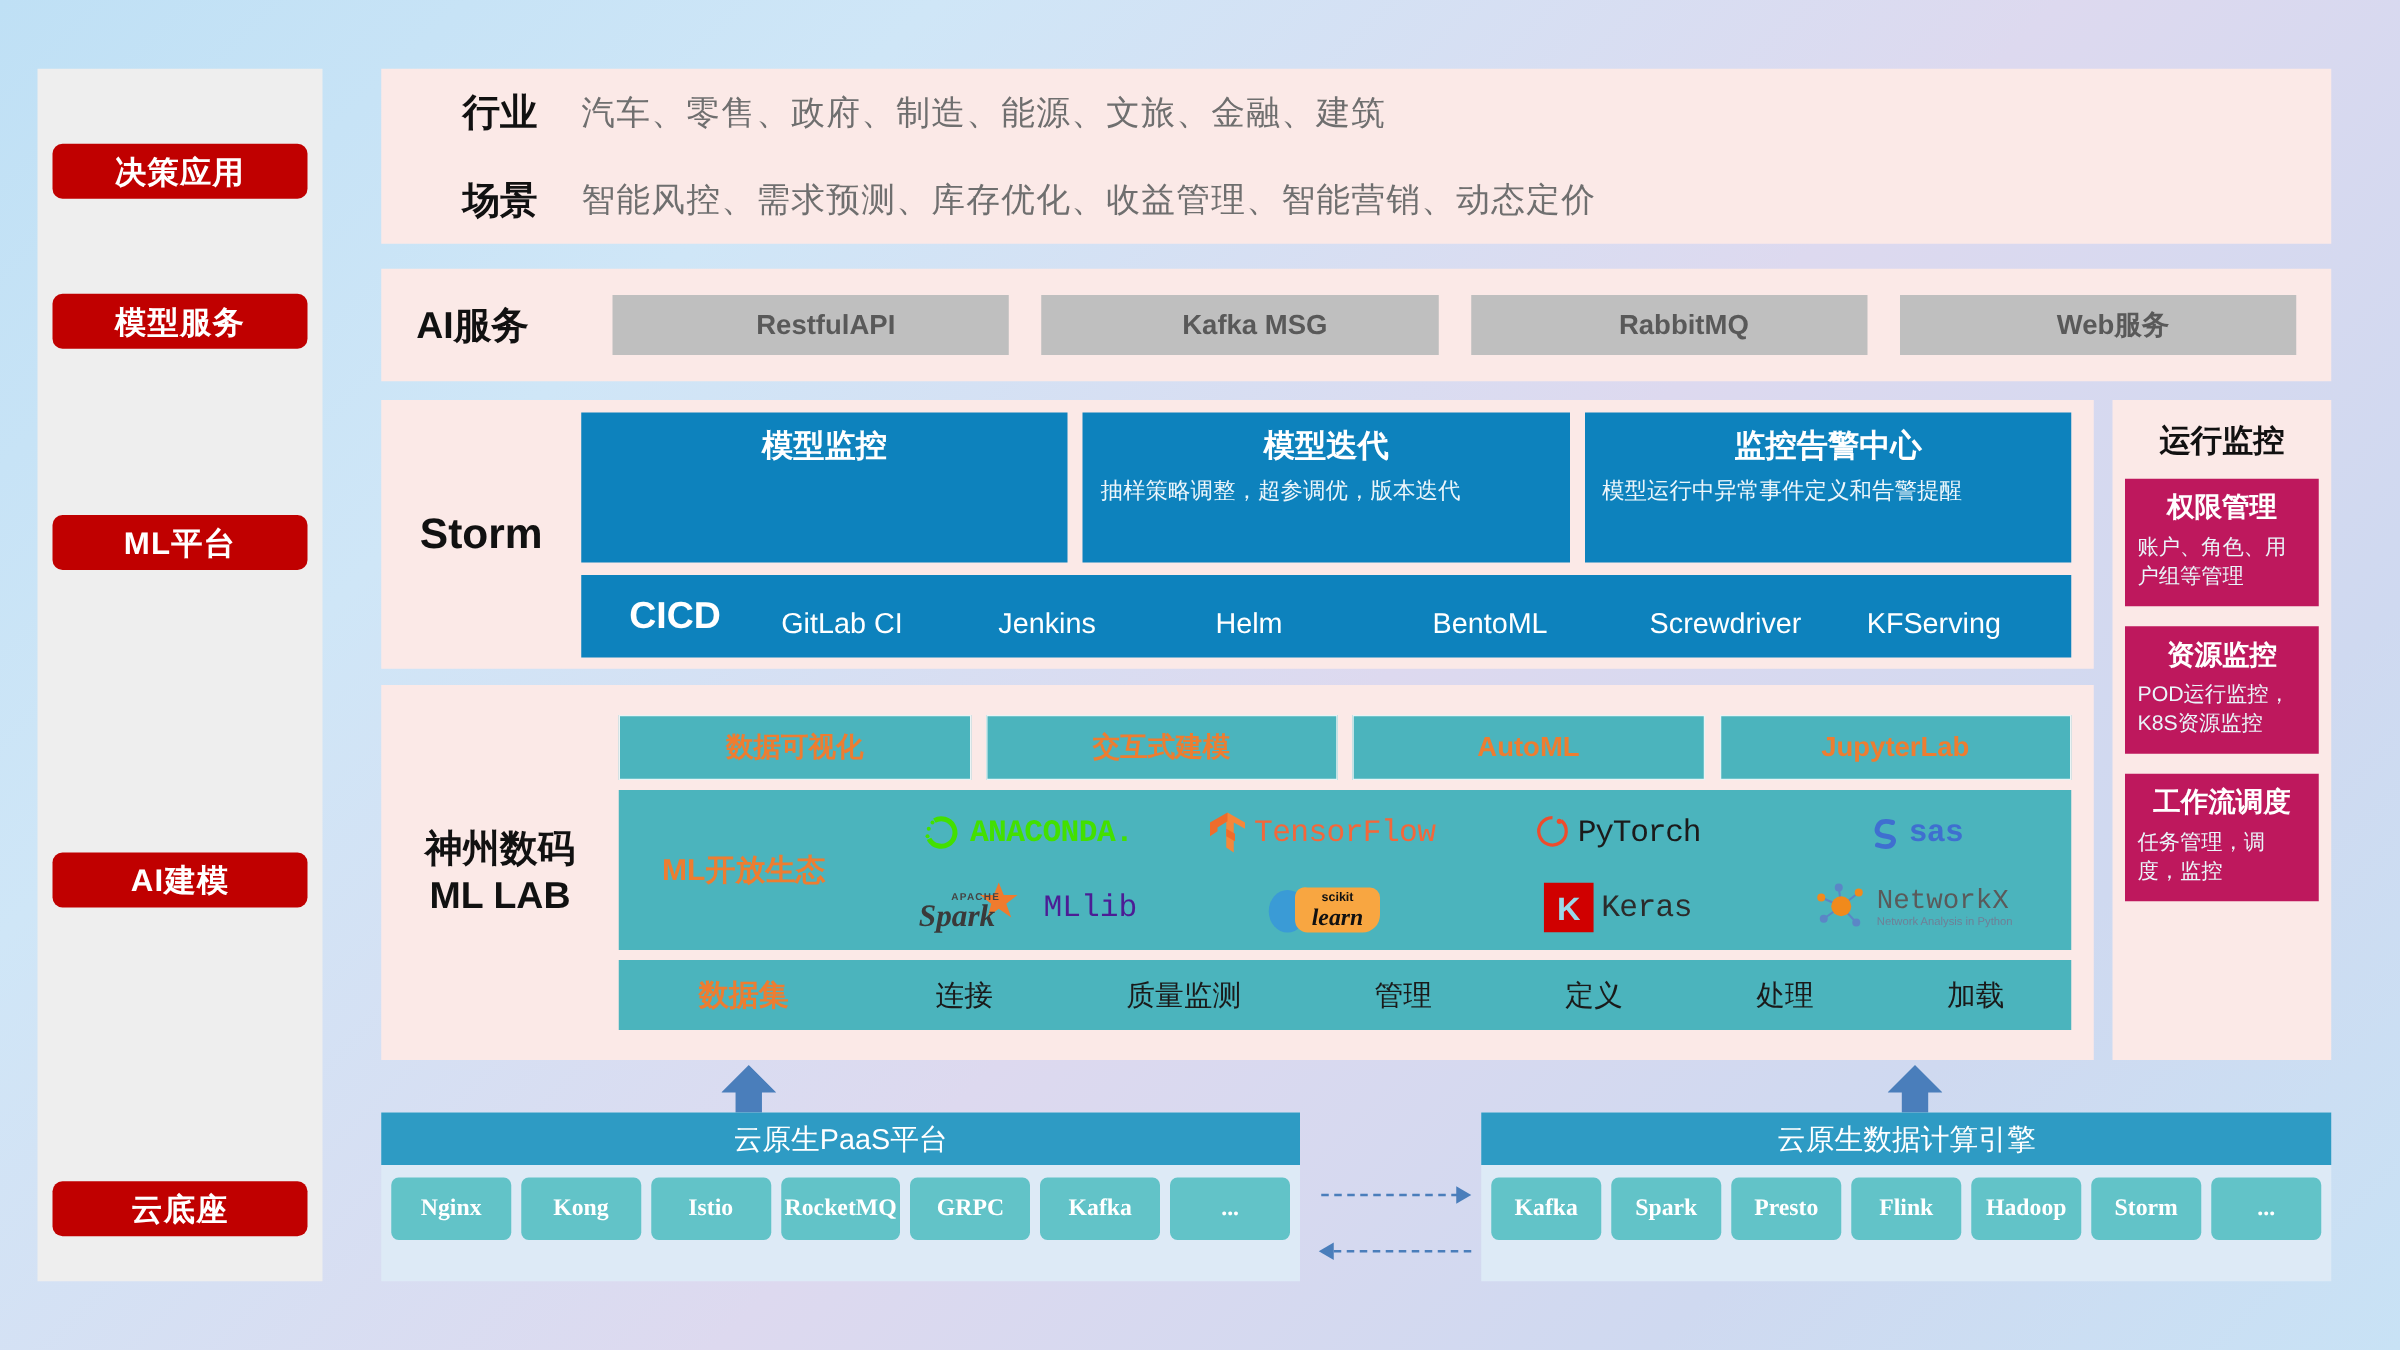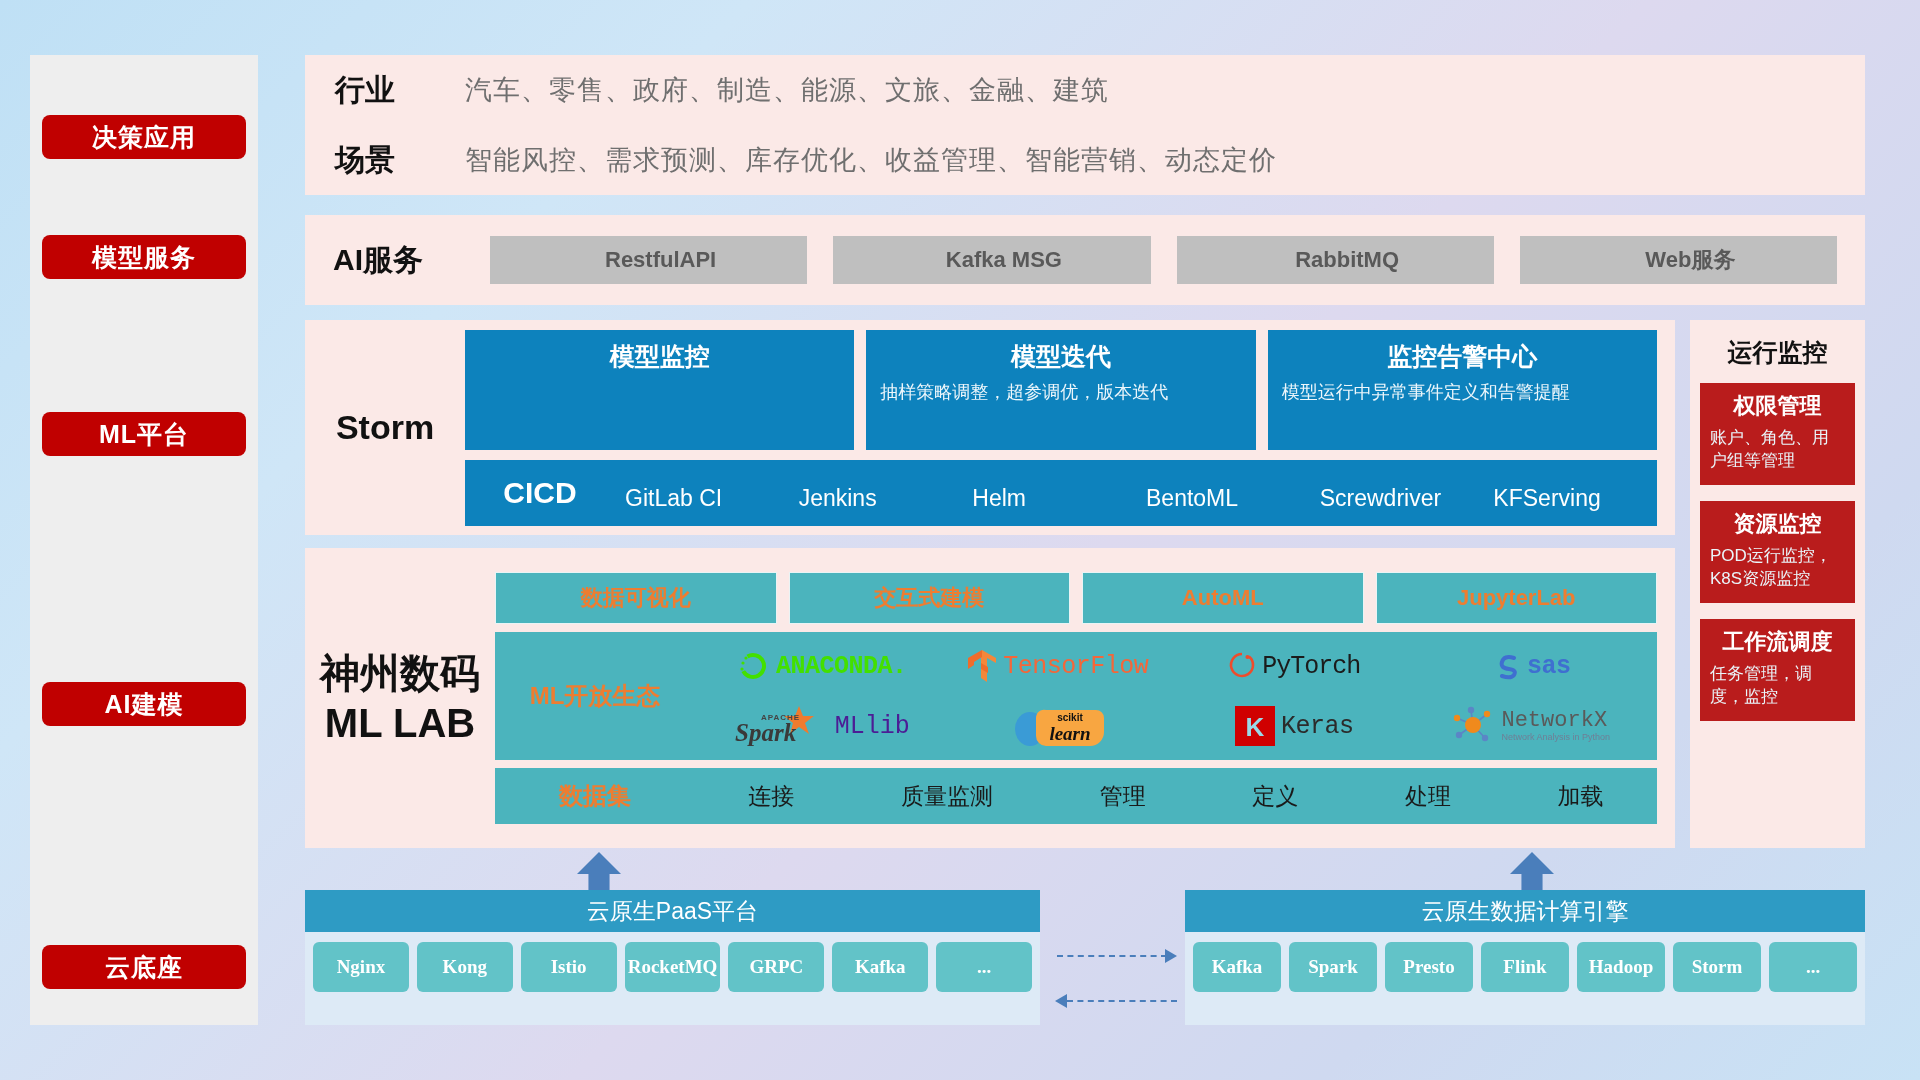--- a/index.html
+++ b/index.html
@@ -29,21 +29,21 @@
   .rail-chip.c3 { top: 627px; }
   .rail-chip.c4 { top: 890px; }
 
   
   #main { position: absolute; left: 305px; top: 0; width: 1600px; height: 1080px; }
 
   .band { position: absolute; background: #fbe9e7; }
 
   
   #band-apps { left: 0px; top: 55px; width: 1560px; height: 140px; }
-  .app-row { display: flex; align-items: center; height: 70px; padding-left: 30px; }
+  .app-row { display: flex; align-items: center; height: 70px; padding-left: 30px; text-align: center; }
   .app-key {
     width: 130px; flex: 0 0 130px;
     font-size: 30px; font-weight: bold; color: #111111;
   }
   .app-val { font-size: 27px; color: #6f6f6f; letter-spacing: 1px; }
 
   
   #band-svc { left: 0px; top: 215px; width: 1560px; height: 90px; }
   .svc-inner { display: flex; align-items: center; height: 100%; padding: 0 28px; gap: 27px; }
   .svc-key { flex: 0 0 130px; font-size: 30px; font-weight: bold; color: #111111; }
@@ -84,21 +84,21 @@
   .cicd-item {
     flex: 1; color: #ffffff; font-size: 23px;
     padding-left: 10px; line-height: 1.15; word-break: break-all; margin-top: 11px;
   }
 
   
   #band-lab { left: 0px; top: 548px; width: 1370px; height: 300px; }
   .lab-inner { display: flex; height: 100%; align-items: center; }
   .lab-key {
     flex: 0 0 190px; text-align: center;
-    font-size: 40px; font-weight: bold; color: #111111; line-height: 1.25;
+    font-size: 30px; font-weight: bold; color: #111111; line-height: 1.25;
   }
   .lab-right { flex: 1; padding-right: 18px; }
   .lab-top { display: flex; gap: 12px; }
   .lab-tab {
     flex: 1; height: 52px; background: #4bb4bd; border: 1px solid #e9f4f5;
     color: #ed7d31; font-size: 22px; font-weight: bold;
     display: flex; align-items: center; justify-content: center;
   }
   .eco {
     margin-top: 8px; background: #4bb4bd; height: 128px;
@@ -127,21 +127,21 @@
   .ds-items { flex: 1; display: flex; justify-content: space-around; }
   .ds-item { color: #1a1a1a; font-size: 23px; }
 
   
   #band-mon { left: 1385px; top: 320px; width: 175px; height: 528px; padding: 6px 10px; }
   .mon-title {
     font-size: 25px; font-weight: bold; color: #111111;
     text-align: center; margin: 10px 0 14px;
   }
   .mon-card {
-    background: #b91c1c; margin-bottom: 16px; padding: 8px 10px 12px;
+    background: #be185d; margin-bottom: 16px; padding: 8px 10px 12px;
   }
   .mon-card .t {
     color: #ffffff; font-size: 22px; font-weight: bold;
     text-align: center; margin-bottom: 6px;
   }
   .mon-card .d { color: #eaf5fa; font-size: 17px; line-height: 1.35; }
   .arrow-up {
     position: absolute; width: 44px; height: 46px;
     background: #4a7ebb;
     clip-path: polygon(50% 0%, 100% 48%, 74% 48%, 74% 100%, 26% 100%, 26% 48%, 0% 48%);

